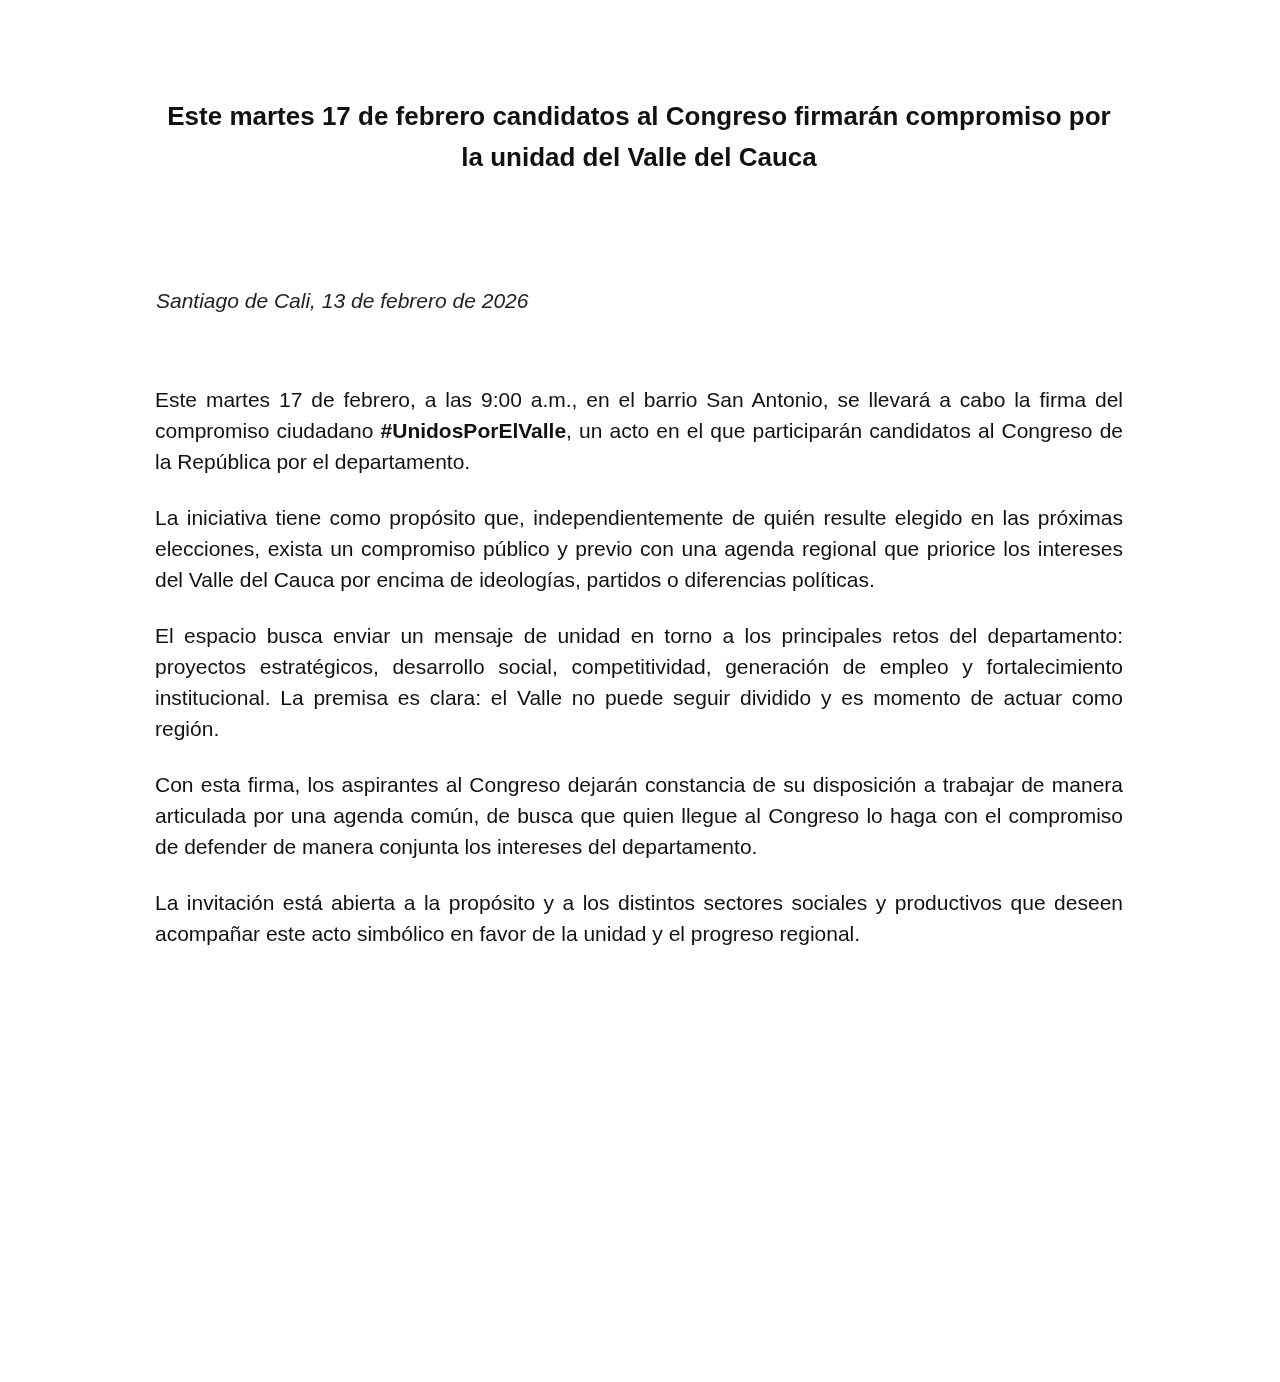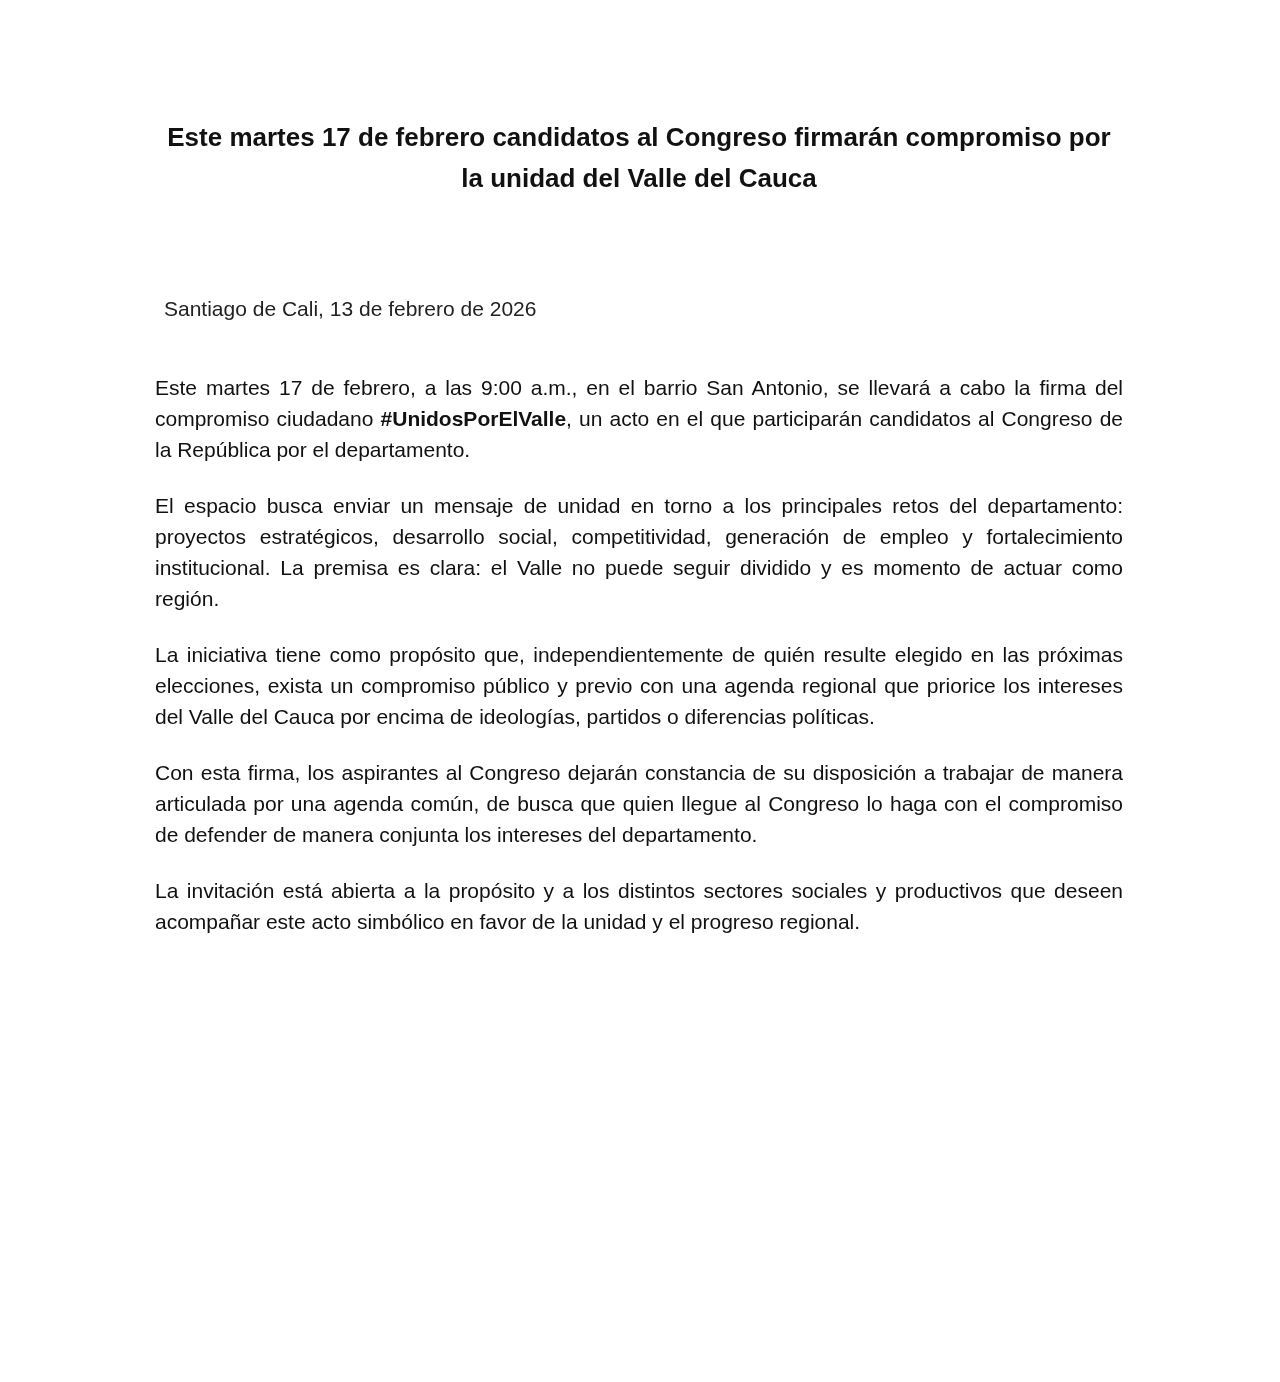--- a/index.html
+++ b/index.html
@@ -2,41 +2,41 @@
 <html><head>
   <meta charset="utf-8">
   <style>
     html, body { margin: 0; padding: 0; background: #ffffff; }
     body {
       width: 1280px; height: 1382px; position: relative; overflow: hidden;
       font-family: "Liberation Sans", sans-serif; color: #111111;
     }
     .page { position: absolute; left: 155px; top: 0; width: 968px; }
     .title {
-      position: absolute; left: 0; top: 117px; width: 968px; margin: 0;
+      position: absolute; left: 0; top: 96px; width: 968px; margin: 0;
       text-align: center; font-weight: bold; font-size: 26px; line-height: 41px;
       color: #111;
     }
     .dateline {
-      position: absolute; left: 0; top: 286px; margin: 9px;
-      font-size: 21px; line-height: 28px; color: #222;
+      position: absolute; left: 0; top: 286px; margin: 1px;
+      font-style: italic; font-size: 21px; line-height: 28px; color: #222;
     }
     .body { position: absolute; left: 0; top: 372px; width: 968px; }
     .para {
-      margin: 0 0 25px 0; font-size: 21px; line-height: 31px;
+      margin: 12px 0 25px 0; font-size: 21px; line-height: 31px;
       text-align: justify; color: #111;
     }
     .hashtag { font-weight: bold; }
   </style>
 </head>
 <body>
 
 <div class="page">
   <h1 class="title">Este martes 17 de febrero candidatos al Congreso firmarán compromiso por la unidad del Valle del Cauca</h1>
   <p class="dateline">Santiago de Cali, 13 de febrero de 2026</p>
   <div class="body">
     <p class="para"><span>Este martes 17 de febrero, a las 9:00 a.m., en el barrio San Antonio, se llevará a cabo la firma del compromiso ciudadano </span><span class="hashtag">#UnidosPorElValle</span><span>, un acto en el que participarán candidatos al Congreso de la República por el departamento.</span></p>
+    <p class="para">La iniciativa tiene como propósito que, independientemente de quién resulte elegido en las próximas elecciones, exista un compromiso público y previo con una agenda regional que priorice los intereses del Valle del Cauca por encima de ideologías, partidos o diferencias políticas.</p>
     <p class="para">El espacio busca enviar un mensaje de unidad en torno a los principales retos del departamento: proyectos estratégicos, desarrollo social, competitividad, generación de empleo y fortalecimiento institucional. La premisa es clara: el Valle no puede seguir dividido y es momento de actuar como región.</p>
-    <p class="para">La iniciativa tiene como propósito que, independientemente de quién resulte elegido en las próximas elecciones, exista un compromiso público y previo con una agenda regional que priorice los intereses del Valle del Cauca por encima de ideologías, partidos o diferencias políticas.</p>
     <p class="para">Con esta firma, los aspirantes al Congreso dejarán constancia de su disposición a trabajar de manera articulada por una agenda común, de busca que quien llegue al Congreso lo haga con el compromiso de defender de manera conjunta los intereses del departamento.</p>
     <p class="para">La invitación está abierta a la propósito y a los distintos sectores sociales y productivos que deseen acompañar este acto simbólico en favor de la unidad y el progreso regional.</p>
   </div>
 </div>
 
 </body></html>

